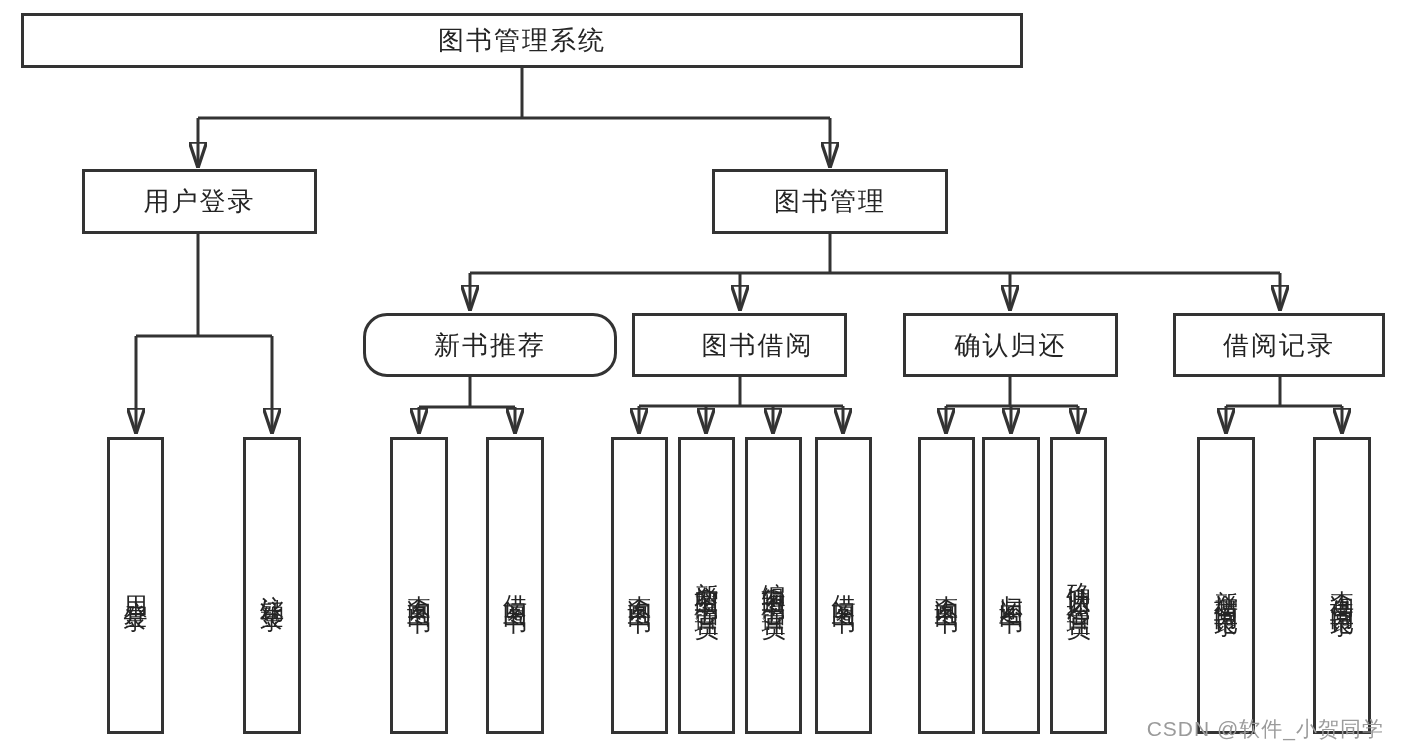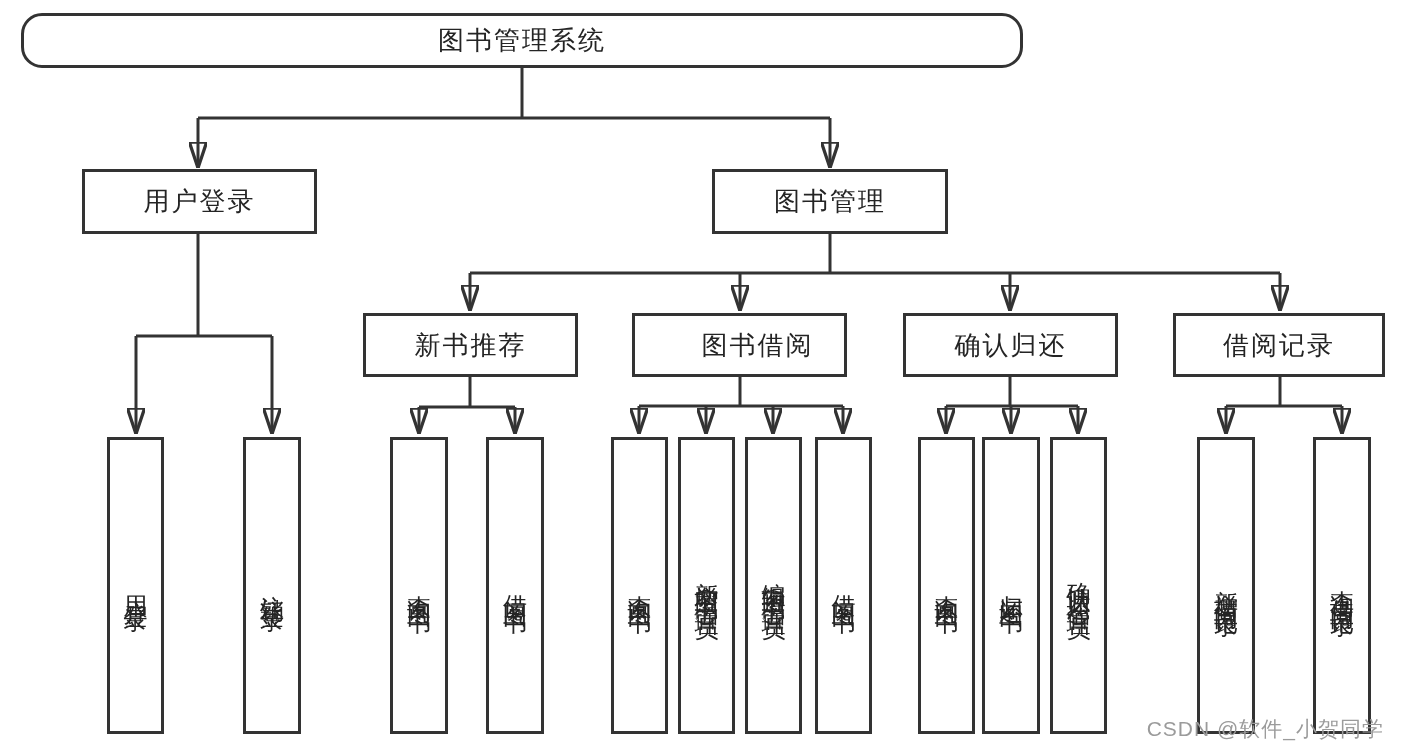--- a/index.html
+++ b/index.html
@@ -102,32 +102,32 @@
     <path d="M946 406 V434" marker-end="url(#arrow)"></path>
     <path d="M1011 406 V434" marker-end="url(#arrow)"></path>
     <path d="M1078 406 V434" marker-end="url(#arrow)"></path>
 
     <path d="M1280 377 V406"></path>
     <path d="M1226 406 H1342"></path>
     <path d="M1226 406 V434" marker-end="url(#arrow)"></path>
     <path d="M1342 406 V434" marker-end="url(#arrow)"></path>
   </svg>
 
-  <div class="node" style="left:21px; top:13px; width:1002px; height:55px;border-radius:21px;">
+  <div class="node" style="left:21px; top:13px; width:1002px; height:55px;">
     <span>图书管理系统</span>
   </div>
 
   <div class="node" style="left:82px; top:169px; width:235px; height:65px;">
     <span>用户登录</span>
   </div>
   <div class="node" style="left:712px; top:169px; width:236px; height:65px;">
     <span>图书管理</span>
   </div>
 
-  <div class="node" style="left:363px; top:313px; width:215px; height:64px;">
+  <div class="node" style="left:363px; top:313px; width:254px; height:64px;border-radius:24px;">
     <span>新书推荐</span>
   </div>
   <div class="node" style="left:632px; top:313px; width:215px; height:64px;padding-left:36px;">
     <span>图书借阅</span>
   </div>
   <div class="node" style="left:903px; top:313px; width:215px; height:64px;">
     <span>确认归还</span>
   </div>
   <div class="node" style="left:1173px; top:313px; width:212px; height:64px;">
     <span>借阅记录</span>

